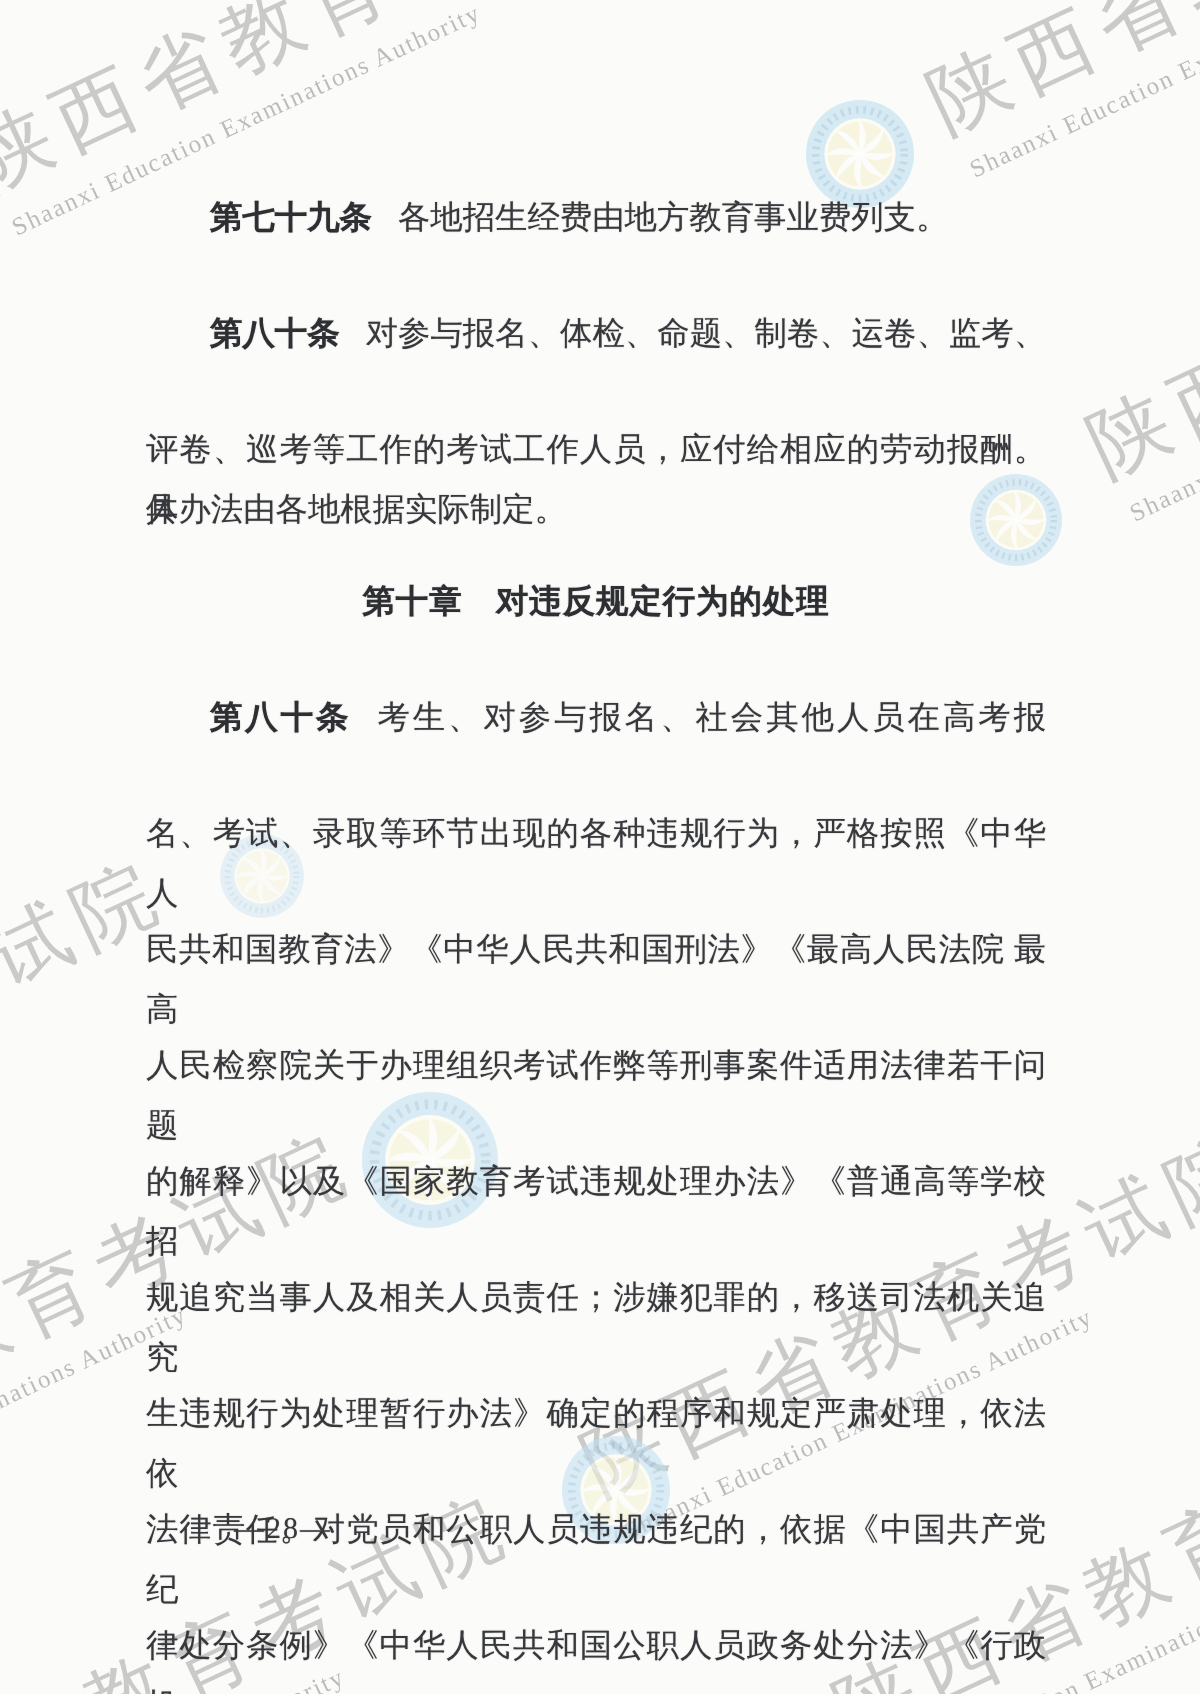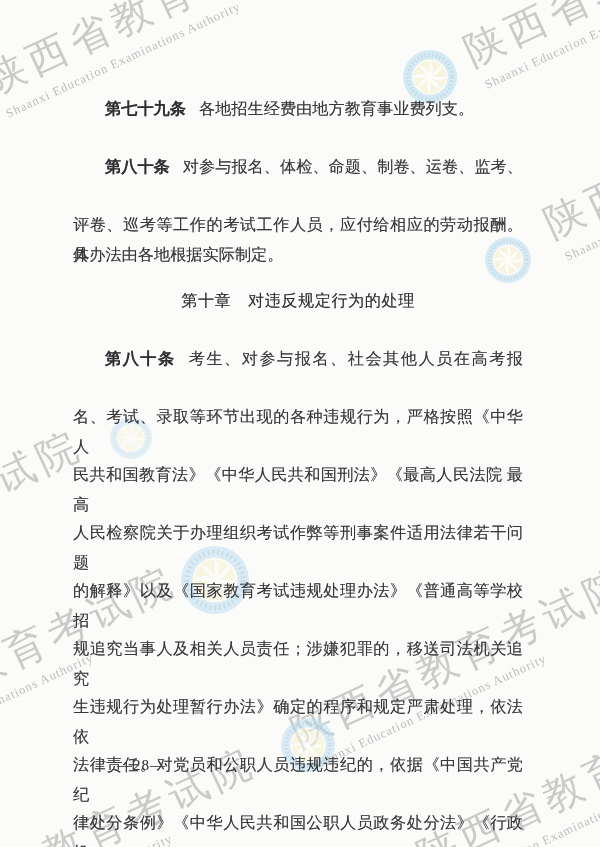--- a/index.html
+++ b/index.html
@@ -70,21 +70,21 @@
     margin-top:28px;
   }
   .line.indent{text-indent:32px;}
   .b{font-weight:bold;margin-right:13px;color:#2e2f33;}
   .heading{
     line-height:30px;
     height:30px;
     margin-top:16px;
     margin-bottom:15px;
     text-align:center;
-    font-weight:normal;
+    font-weight:bold;
     color:#2e2f33;
     letter-spacing:.5px;
   }
   #page-number{
     position:absolute;
     left:73px;top:757px;
     z-index:1;
     font-size:15px;
     color:var(--ink,#37383c);
     letter-spacing:1px;

